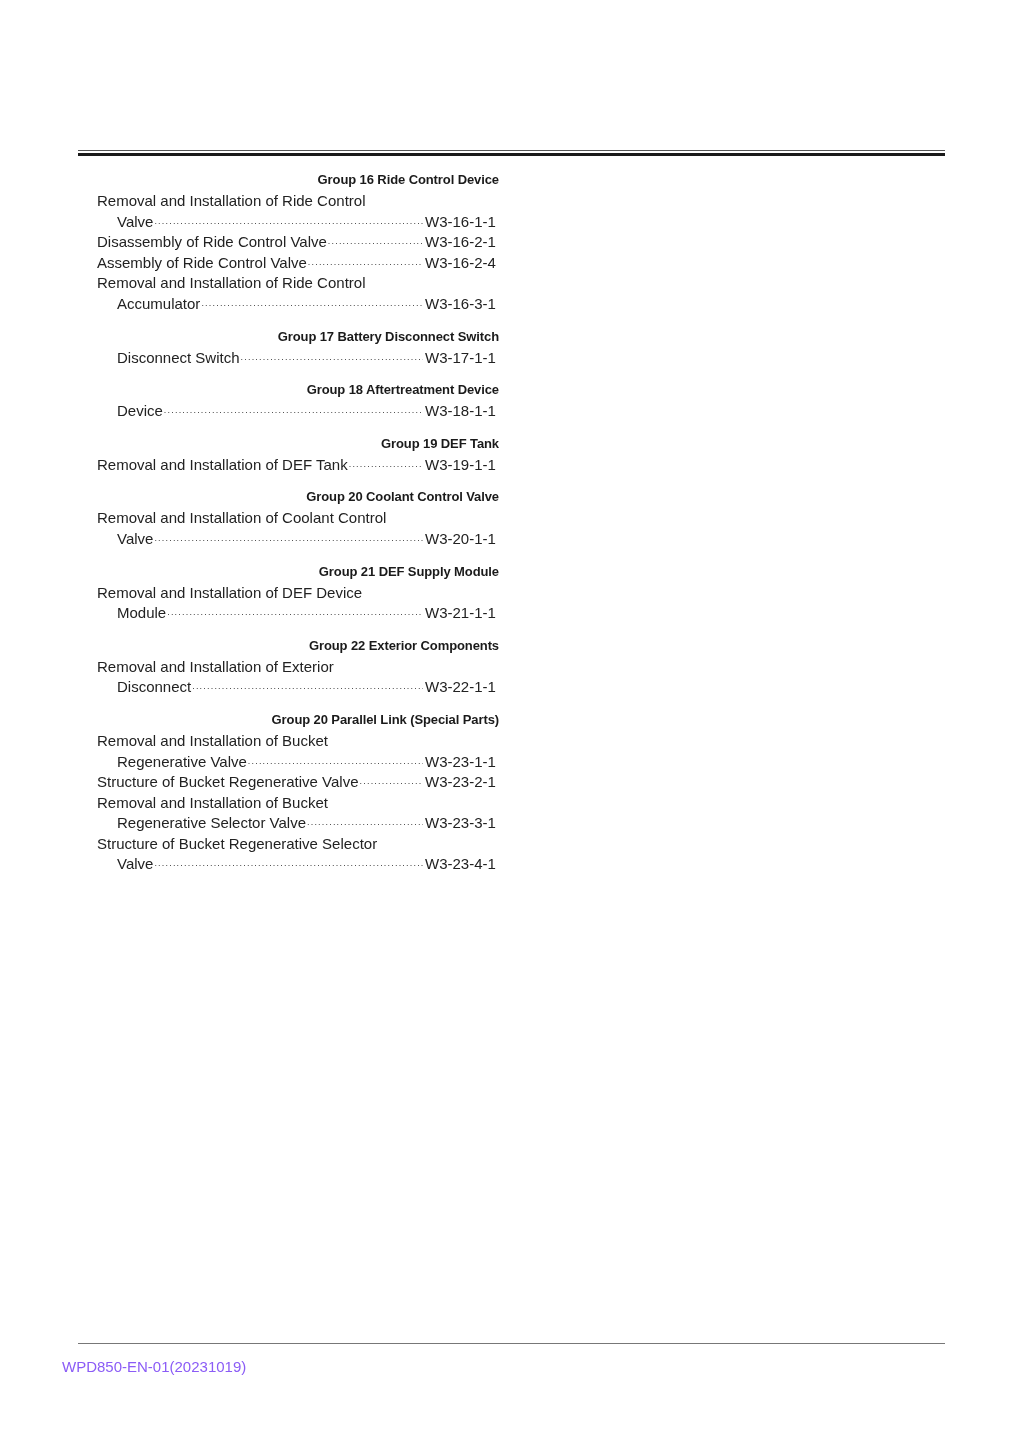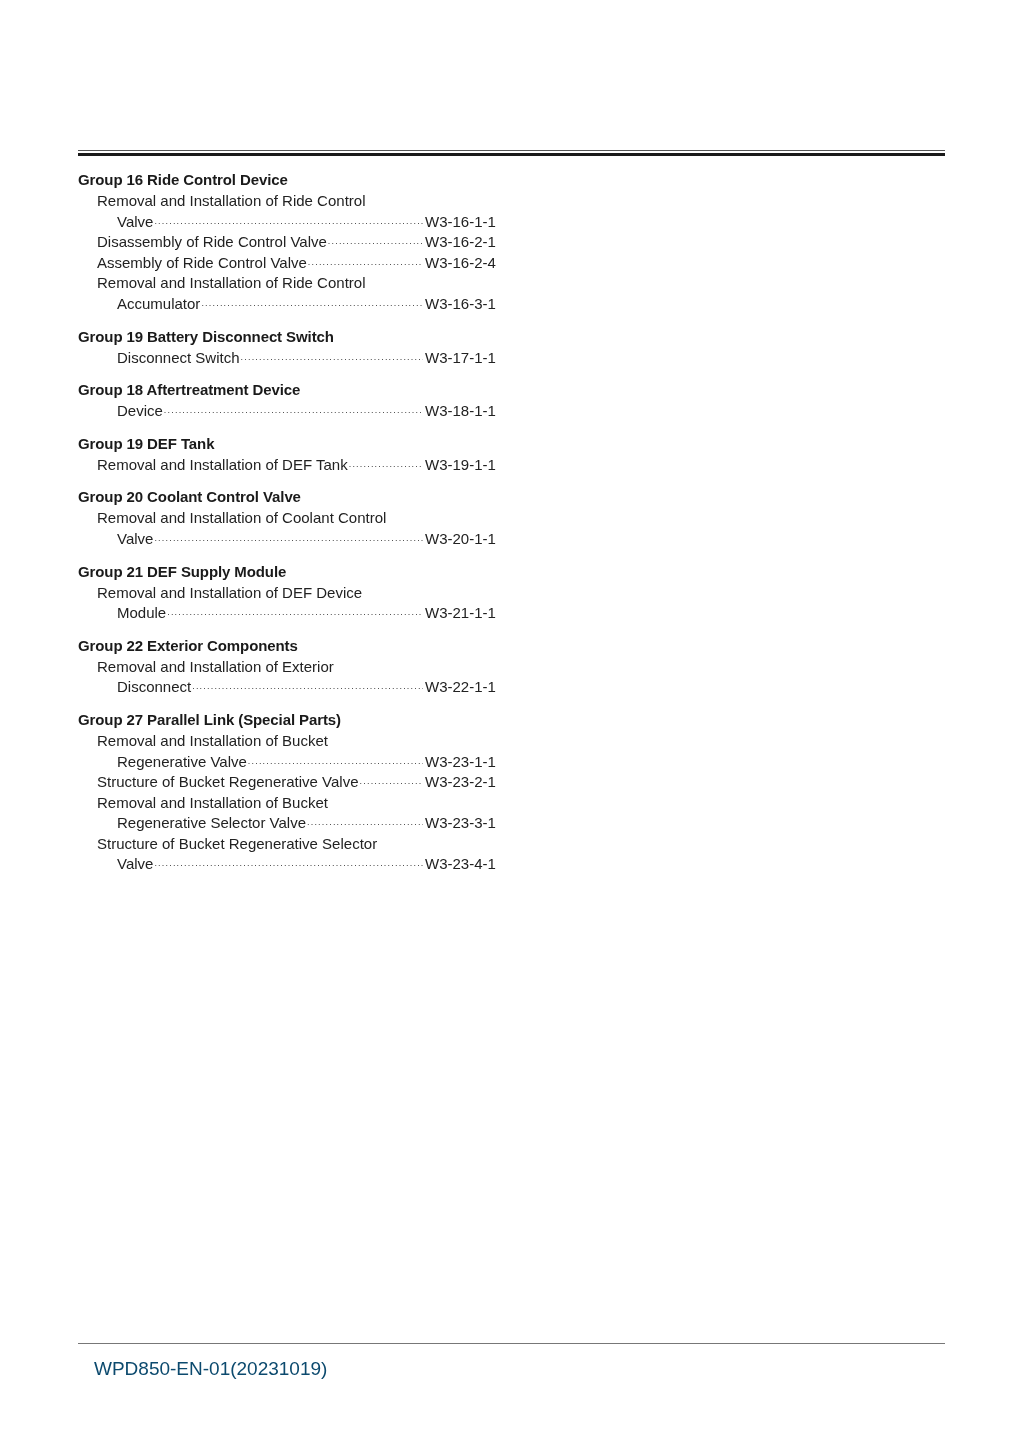--- a/index.html
+++ b/index.html
@@ -40,26 +40,27 @@
     position: absolute;
     left: 78px;
     top: 169px;
     width: 421px;
   }
   .group {
     margin-bottom: 11px;
   }
   .group-title {
     font-weight: bold;
-    font-size: 15px;
+    font-size: 13px;
     line-height: 22px;
     height: 22px;
     white-space: nowrap;
     color: #1a1a1a;
     letter-spacing: -0.1px;
+    text-align: right;
   }
   .entry {
     font-size: 15px;
     line-height: 20.6px;
     color: #222;
   }
   .entry .line1 {
     padding-left: 19px;
     white-space: nowrap;
     height: 20.6px;
@@ -94,24 +95,24 @@
   .footer-rule {
     position: absolute;
     left: 78px;
     top: 1343px;
     width: 867px;
     height: 1px;
     background: #777;
   }
   .footer-code {
     position: absolute;
-    left: 94px;
+    left: 62px;
     top: 1358px;
-    font-size: 19px;
-    color: #0c4a6e;
+    font-size: 15px;
+    color: #8b5cf6;
     white-space: nowrap;
   }
 </style>
 </head>
 <body>
 
 <div class="header-rule">
   <div class="thin"></div>
   <div class="thick"></div>
 </div>
@@ -146,21 +147,21 @@
       <div class="line1">Removal and Installation of Ride Control</div>
       <div class="row indent2">
         <span class="txt">Accumulator</span>
         <span class="leader">....................................................................................................................................</span>
         <span class="page">W3-16-3-1</span>
       </div>
     </div>
   </div>
 
   <div class="group">
-    <div class="group-title">Group 19 Battery Disconnect Switch</div>
+    <div class="group-title">Group 17 Battery Disconnect Switch</div>
     <div class="entry">
       <div class="row indent2">
         <span class="txt">Disconnect Switch</span>
         <span class="leader">....................................................................................................................................</span>
         <span class="page">W3-17-1-1</span>
       </div>
     </div>
   </div>
 
   <div class="group">
@@ -215,21 +216,21 @@
       <div class="line1">Removal and Installation of Exterior</div>
       <div class="row indent2">
         <span class="txt">Disconnect</span>
         <span class="leader">....................................................................................................................................</span>
         <span class="page">W3-22-1-1</span>
       </div>
     </div>
   </div>
 
   <div class="group">
-    <div class="group-title">Group 27 Parallel Link (Special Parts)</div>
+    <div class="group-title">Group 20 Parallel Link (Special Parts)</div>
     <div class="entry">
       <div class="line1">Removal and Installation of Bucket</div>
       <div class="row indent2">
         <span class="txt">Regenerative Valve</span>
         <span class="leader">....................................................................................................................................</span>
         <span class="page">W3-23-1-1</span>
       </div>
     </div>
     <div class="entry">
       <div class="row indent1">

